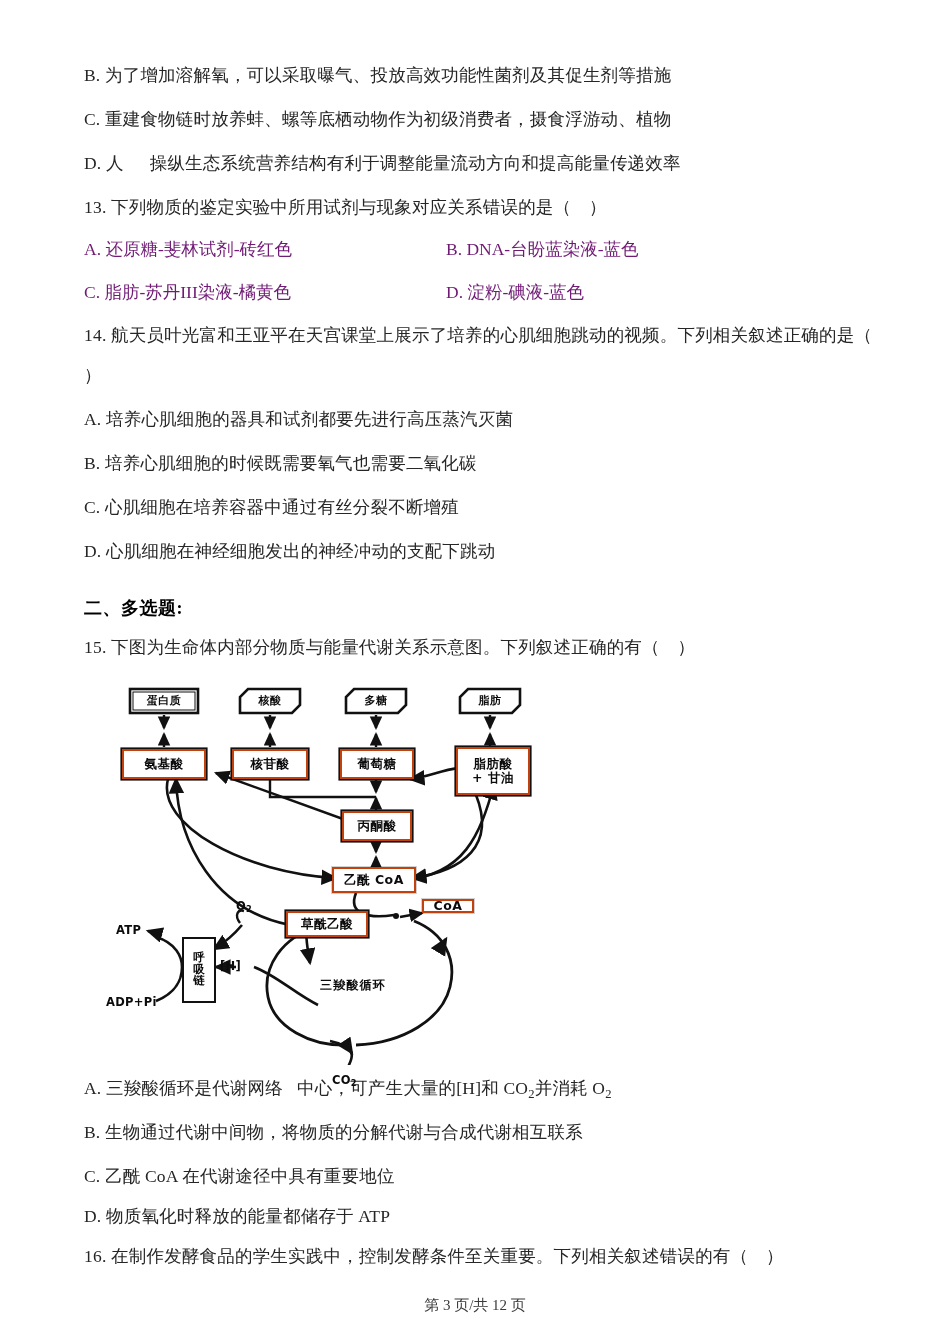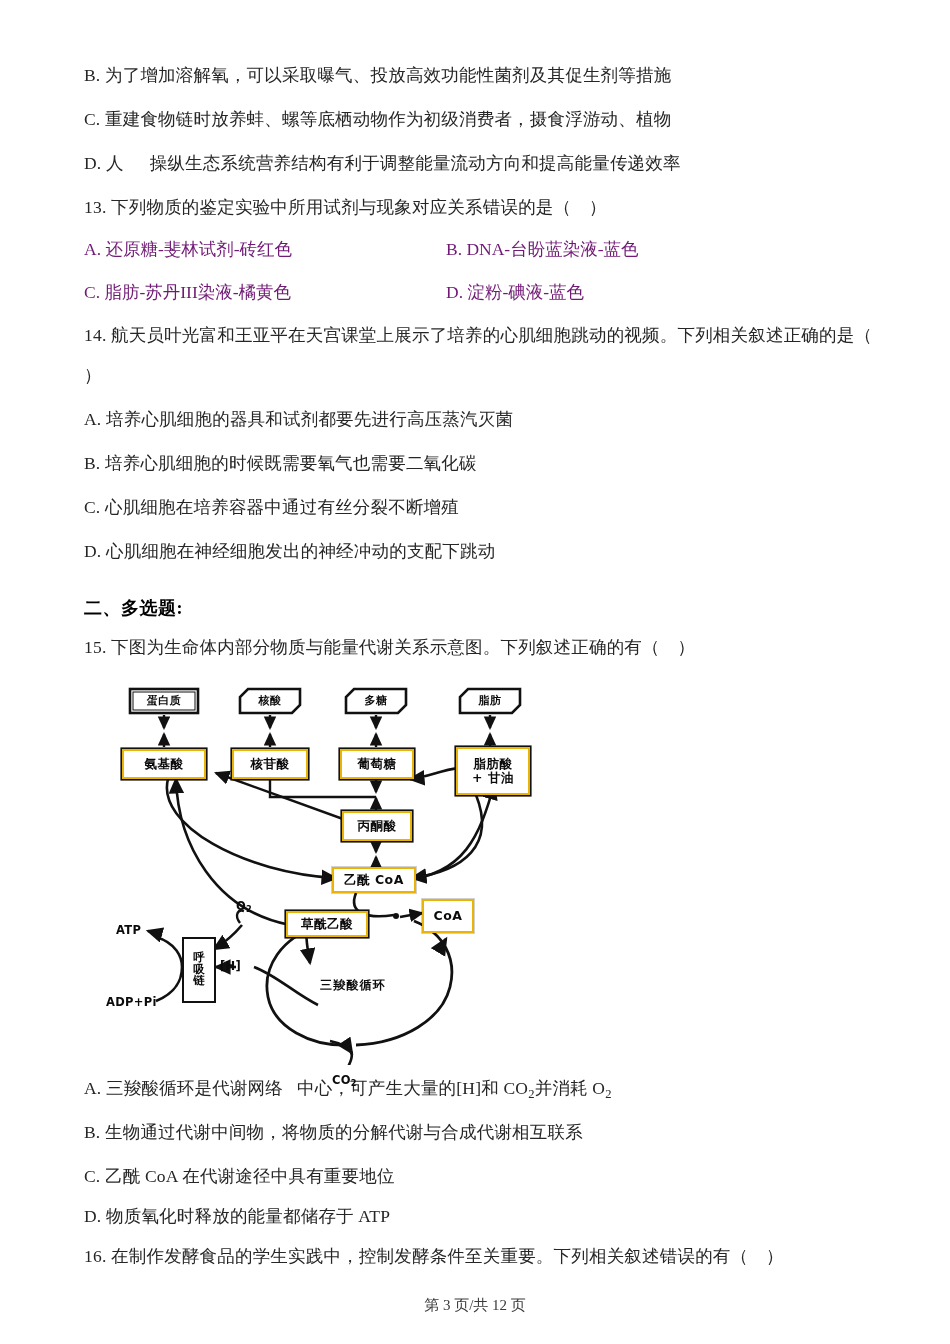--- a/index.html
+++ b/index.html
@@ -66,21 +66,21 @@
   
   .figure {
     position: relative;
     width: 460px;
     height: 390px;
     margin: 6px 0 10px 20px;
   }
   .figure svg { position: absolute; left: 0; top: 0; }
   .fbox {
     position: absolute;
-    border: 2px solid #eab308;
+    border: 2px solid #c2410c;
     background: #fff;
     font-family: "DejaVu Sans", "Liberation Sans", sans-serif;
     font-weight: bold;
     font-size: 12.5px;
     color: #0b0b0b;
     display: flex;
     align-items: center;
     justify-content: center;
     text-align: center;
     line-height: 1.08;
@@ -283,21 +283,21 @@
         <span>脂肪酸</span>
         <span>+ 甘油</span>
       </div>
 
       <div class="fbox dbl" style="left:238px; top:136px; width:70px; height:30px;justify-content:center;">
         <span>丙酮酸</span>
       </div>
       <div class="fbox" style="left:228px; top:192px; width:84px; height:26px;">
         <span>乙酰 CoA</span>
       </div>
-      <div class="fbox" style="left:318px; top:224px; width:52px; height:34px;">
+      <div class="fbox" style="left:318px; top:224px; width:52px; height:14px;">
         <span>CoA</span>
       </div>
       <div class="fbox dbl" style="left:182px; top:236px; width:82px; height:26px;">
         <span>草酰乙酸</span>
       </div>
 
       <div class="ftext big" style="left:216px; top:302px;">三羧酸循环</div>
 
       <div class="vbox" style="left:78px; top:262px; width:34px; height:66px;">
         <span>呼</span>

